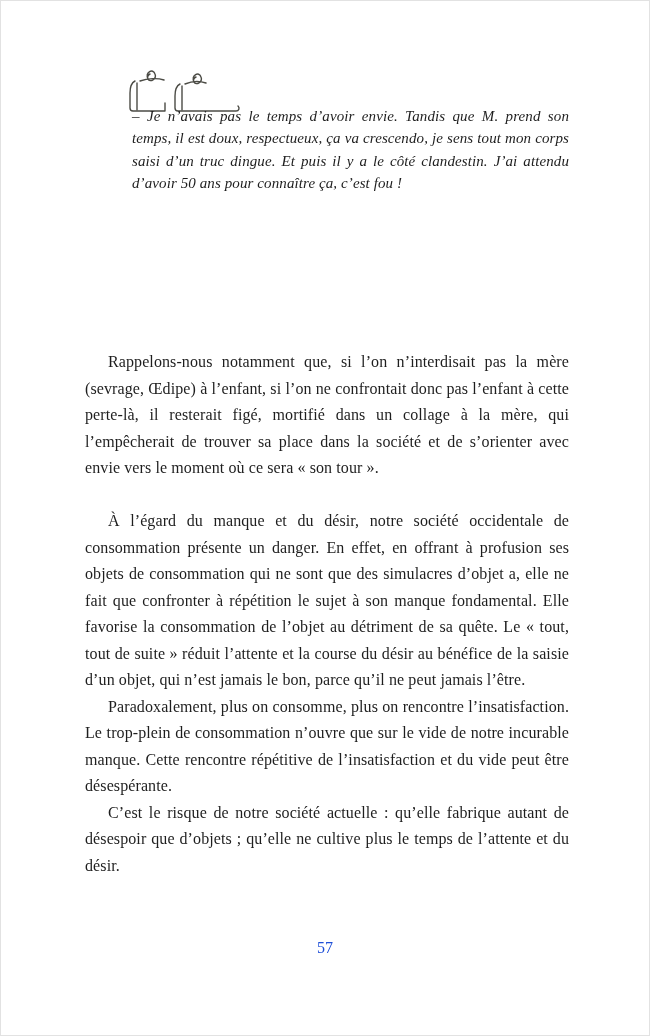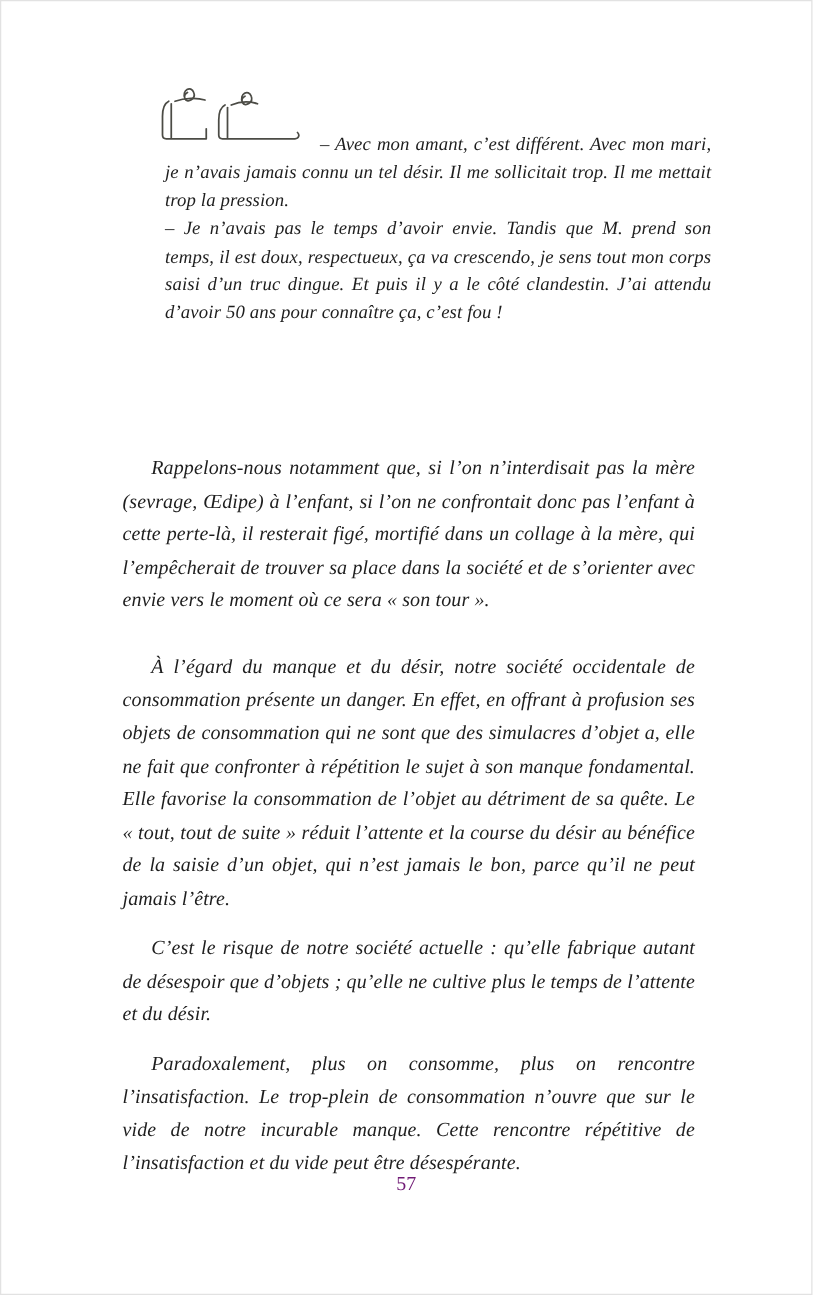--- a/index.html
+++ b/index.html
@@ -45,30 +45,30 @@
   .body-text {
     position: absolute;
     left: 84px;
     top: 348px;
     width: 484px;
     font-size: 16px;
     line-height: 26.5px;
     text-align: justify;
     letter-spacing: 0.1px;
   }
-  .body-text p { margin: 13px; text-indent: 23px; font-style: italic; }
+  .body-text p { margin: 0; text-indent: 23px; }
   .body-text p.spaced { margin-top: 26.5px; }
   .page-number {
     position: absolute;
     left: 0;
     width: 100%;
     top: 938px;
     text-align: center;
     font-size: 16px;
-    color: #701a75;
+    color: #1d4ed8;
   }
 </style>
 </head>
 <body>
 
 <div class="page-frame">
 
   <figure class="ornament">
     <svg viewBox="0 0 122 48" width="122" height="48">
       <g fill="none" stroke="#4b4b45" stroke-width="1.4" stroke-linecap="round" stroke-linejoin="round">
@@ -78,26 +78,25 @@
         <path d="M12,12 c8,-3 18,-3 24,-1"></path>
         <path d="M66,13 c-3,-7 5,-11 7,-5 c2,5 -5,9 -7,5 c-1,-2 0,-4 2,-5"></path>
         <path d="M52,15 c-4,2 -5,6 -5,12 l0,12 c0,2 1,3 3,3 l58,0 c3,0 4,-3 2,-5"></path>
         <path d="M54,17 l0,24"></path>
         <path d="M57,15 c7,-3 15,-3 21,-1"></path>
       </g>
     </svg>
   </figure>
 
   <blockquote class="quote">
-    <p class="with-ornament-indent">– Avec mon amant, c’est différent. Avec mon mari, je n’avais jamais connu un tel désir. Il me sollicitait trop. Il me mettait trop la pression.</p>
     <p>– Je n’avais pas le temps d’avoir envie. Tandis que M. prend son temps, il est doux, respectueux, ça va crescendo, je sens tout mon corps saisi d’un truc dingue. Et puis il y a le côté clandestin. J’ai attendu d’avoir 50 ans pour connaître ça, c’est fou&nbsp;!</p>
   </blockquote>
 
   <main class="body-text">
     <p>Rappelons-nous notamment que, si l’on n’interdisait pas la mère (sevrage, Œdipe) à l’enfant, si l’on ne confrontait donc pas l’enfant à cette perte-là, il resterait figé, mortifié dans un collage à la mère, qui l’empêcherait de trouver sa place dans la société et de s’orienter avec envie vers le moment où ce sera «&nbsp;son tour&nbsp;».</p>
     <p class="spaced">À l’égard du manque et du désir, notre société occidentale de consommation présente un danger. En effet, en offrant à profusion ses objets de consommation qui ne sont que des simulacres d’objet a, elle ne fait que confronter à répétition le sujet à son manque fondamental. Elle favorise la consommation de l’objet au détriment de sa quête. Le «&nbsp;tout, tout de suite&nbsp;» réduit l’attente et la course du désir au bénéfice de la saisie d’un objet, qui n’est jamais le bon, parce qu’il ne peut jamais l’être.</p>
+    <p>Paradoxalement, plus on consomme, plus on rencontre l’insatisfaction. Le trop-plein de consommation n’ouvre que sur le vide de notre incurable manque. Cette rencontre répétitive de l’insatisfaction et du vide peut être désespérante.</p>
     <p>C’est le risque de notre société actuelle&nbsp;: qu’elle fabrique autant de désespoir que d’objets&nbsp;; qu’elle ne cultive plus le temps de l’attente et du désir.</p>
-    <p>Paradoxalement, plus on consomme, plus on rencontre l’insatisfaction. Le trop-plein de consommation n’ouvre que sur le vide de notre incurable manque. Cette rencontre répétitive de l’insatisfaction et du vide peut être désespérante.</p>
   </main>
 
   <footer class="page-number">57</footer>
 
 </div>
 
 </body></html>

